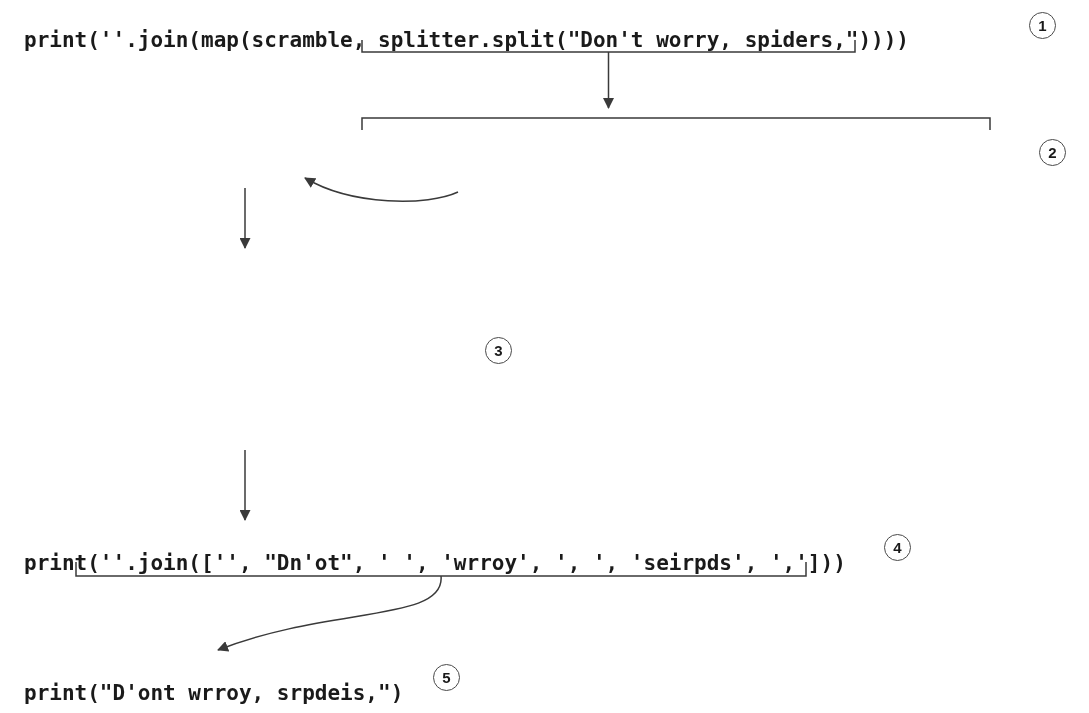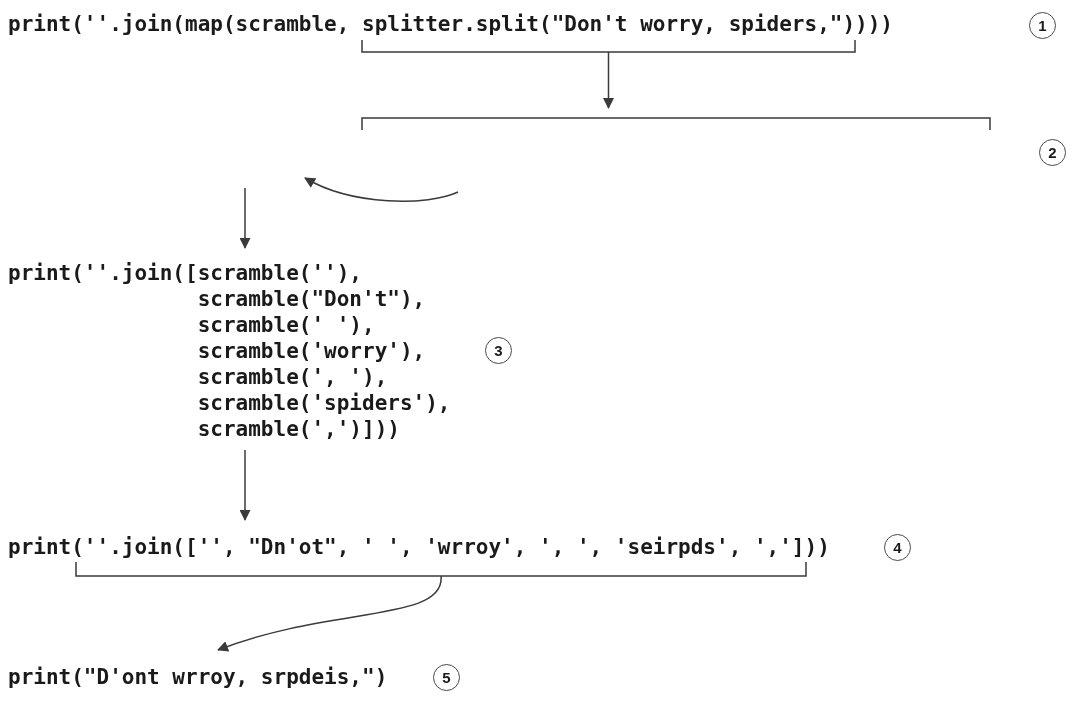--- a/index.html
+++ b/index.html
@@ -6,21 +6,21 @@
   html, body { margin: 0; padding: 0; background: #ffffff; }
   .canvas {
     position: relative;
     width: 1089px;
     height: 713px;
     background: #ffffff;
     overflow: hidden;
   }
   .code {
     position: absolute;
-    margin: 0;
+    margin: 16px;
     font-family: "DejaVu Sans Mono", monospace;
     font-weight: bold;
     font-size: 21px;
     line-height: 26px;
     letter-spacing: 0;
     color: var(--text, #1a1a1a);
     white-space: pre;
   }
   .badge {
     position: absolute;
@@ -68,27 +68,20 @@
     <path d="M245 450 V520" marker-end="url(#arrowhead)"></path>
     <path d="M76 562 V576 H806 V562"></path>
     <path d="M441 576 C446 622 330 606 218 650" marker-end="url(#arrowhead)"></path>
   </svg>
 
   <pre class="code" style="left:8px; top:11px;">print(''.join(map(scramble, splitter.split("Don't worry, spiders,"))))</pre>
   <div class="badge" style="left:1029px; top:12px;">1</div>
 
   <div class="badge" style="left:1039px; top:139px;">2</div>
 
-  <pre class="code" style="left:8px; top:260px;">print(''.join([scramble(''),
-               scramble("Don't"),
-               scramble(' '),
-               scramble('worry'),
-               scramble(', '),
-               scramble('spiders'),
-               scramble(',')]))</pre>
   <div class="badge" style="left:485px; top:337px;">3</div>
 
   <pre class="code" style="left:8px; top:534px;">print(''.join(['', "Dn'ot", ' ', 'wrroy', ', ', 'seirpds', ',']))</pre>
   <div class="badge" style="left:884px; top:534px;">4</div>
 
   <pre class="code" style="left:8px; top:664px;">print("D'ont wrroy, srpdeis,")</pre>
   <div class="badge" style="left:433px; top:664px;">5</div>
 
 </div>
 

